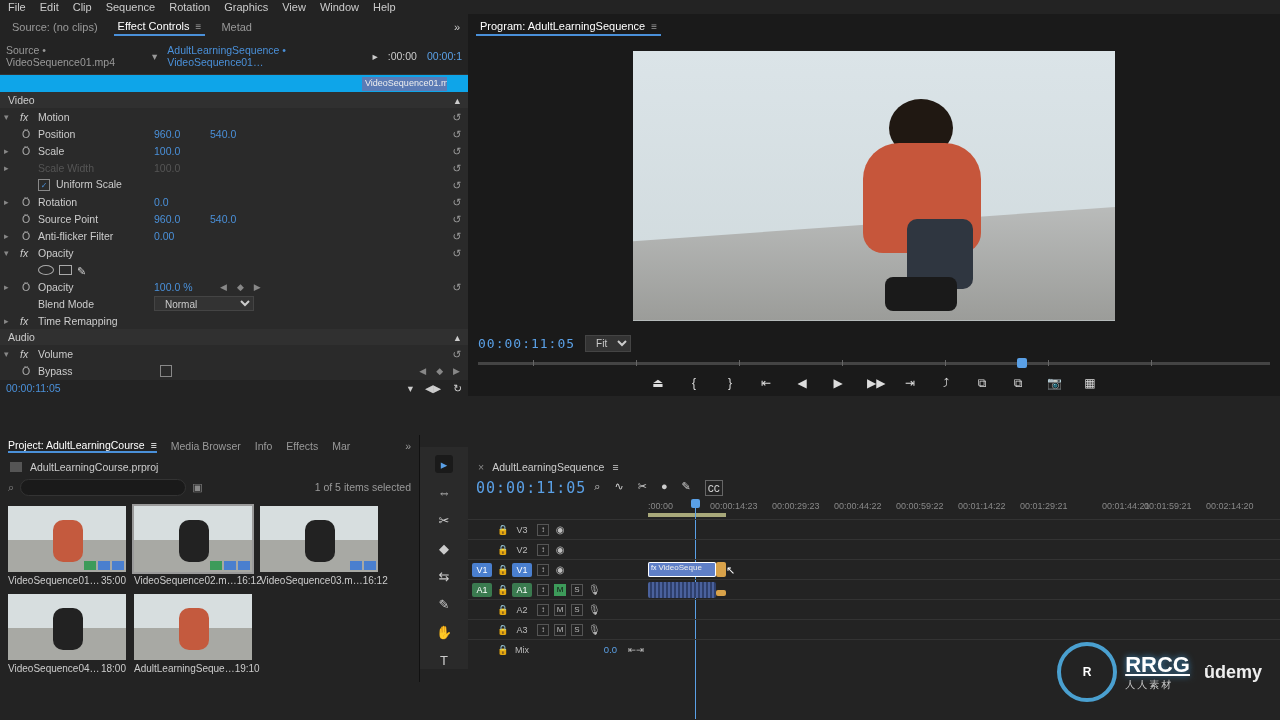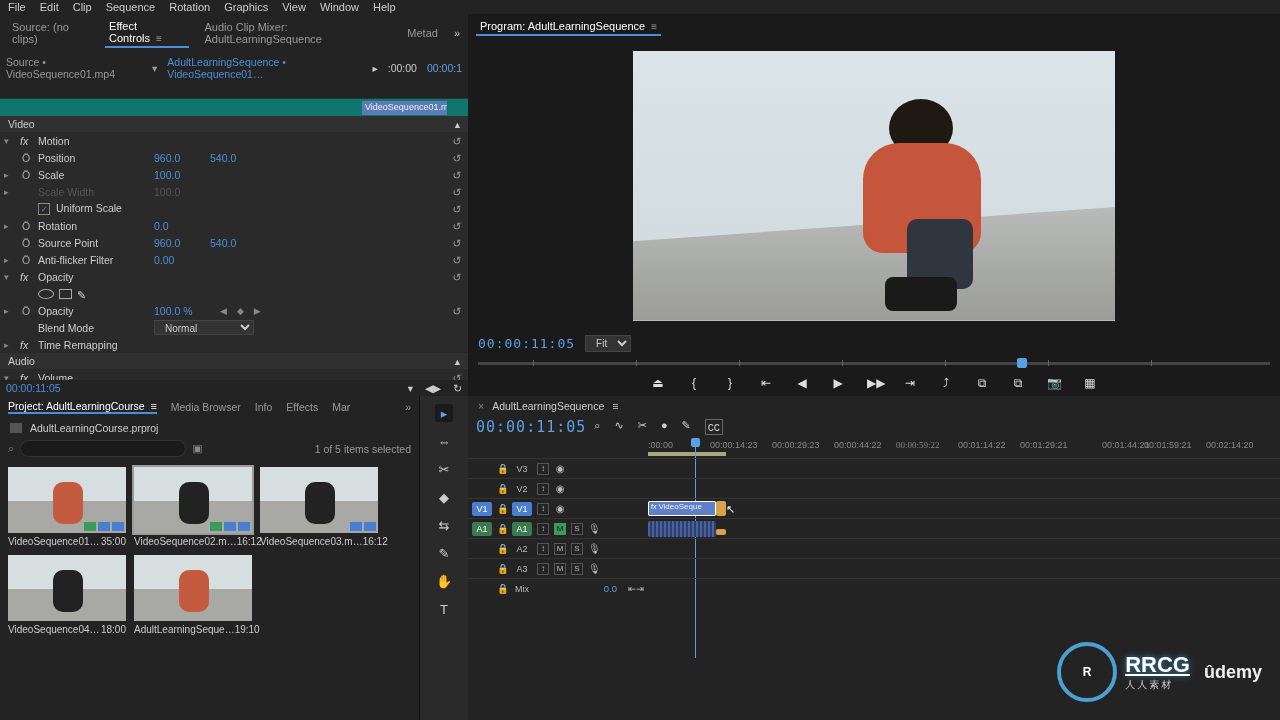--- a/index.html
+++ b/index.html
@@ -14,21 +14,21 @@
 .left-upper { width:468px; display:flex; flex-direction:column; background:#232323; }
 .panel-tabs { display:flex; gap:12px; padding:4px 8px; font-size:11px; align-items:center; }
 .panel-tabs .tab { color:#999; padding:2px 4px; }
 .panel-tabs .tab.active { color:#fff; border-bottom:2px solid #4a90d9;}
 .panel-tabs .tab .menu { margin-left:6px; color:#999; font-size:10px;}
 .panel-tabs .arr { margin-left:auto; color:#ccc; }
 
 .effect-src { display:flex; gap:10px; padding:4px 6px; font-size:10.5px; color:#999; align-items:center; background:#232323;}
 .effect-src .link { color:#4a90d9; }
 .effect-src .tc { margin-left:auto; color:#ccc;}
-.mini-tl { height:18px; position:relative; background:#0f766e; border-top:1px solid #333; margin-top:14px;}
+.mini-tl { height:18px; position:relative; background:#0ea5e9; border-top:1px solid #333; margin-top:2px;}
 .mini-clip { position:absolute; left:362px; top:2px; width:85px; height:14px; background:#5b7bb5; color:#eee; font-size:9px; padding:1px 3px; overflow:hidden;}
 
 .fx-list { flex:1; overflow:hidden; background:#2a2a2a; font-size:10.5px;}
 .fx-head { background:#303030; padding:2px 8px; display:flex; justify-content:space-between; color:#ccc;}
 .fx-head .tri { color:#ccc;}
 .fx-row { display:flex; align-items:center; padding:1px 4px; gap:6px; height:17px;}
 .fx-row .expand { width:10px; color:#888; font-size:9px;}
 .fx-row .fx { width:12px; font-style:italic; color:#ccc;}
 .fx-row .sw { width:12px; text-align:center; color:#aaa;}
 .fx-row .label { flex:0 0 110px; color:#ccc;}
@@ -58,21 +58,21 @@
 .viewer-ctrl .tc { color:#5aa0e6; font-size:13px; font-family:monospace; letter-spacing:1px;}
 .viewer-ctrl select { background:#333; border:1px solid #444; color:#ccc; font-size:10px; padding:1px 6px;}
 .scrub { height:10px; margin:2px 10px; position:relative;}
 .scrub .track { height:3px; background:#444; position:absolute; left:0; right:0; top:4px;}
 .scrub .play { position:absolute; left:68%; top:0; width:10px; height:10px; background:#5aa0e6; border-radius:2px;}
 .scrub .tick { position:absolute; top:2px; width:1px; height:6px; background:#666;}
 .transport { display:flex; justify-content:center; gap:22px; padding:6px; color:#ddd; font-size:12px; align-items:center;}
 .transport .btn { width:14px; text-align:center; cursor:pointer;}
 
 
-.lower { display:flex; height:324px; }
+.lower { display:flex; height:324px;align-items:center; }
 .project { width:420px; background:#232323; display:flex; flex-direction:column; border-right:1px solid #111;}
 .proj-tabs { display:flex; gap:14px; padding:4px 8px; font-size:10.5px; color:#999; align-items:center;}
 .proj-tabs .tab.active { color:#fff; border-bottom:2px solid #4a90d9;}
 .proj-tabs .arr{ margin-left:auto;}
 .proj-path { padding:4px 10px; color:#ccc; font-size:10.5px; display:flex; align-items:center; gap:8px;}
 .proj-path .binicon { width:12px;height:10px;background:#555;display:inline-block;}
 .proj-search { display:flex; padding:2px 8px; align-items:center; gap:6px;}
 .proj-search input { flex:0 0 140px; background:#1a1a1a; border:1px solid #333; color:#ccc; padding:2px 16px; font-size:10px; border-radius:10px;}
 .proj-search .selinfo { margin-left:auto; color:#999; font-size:10.5px;}
 .bins { flex:1; display:flex; flex-wrap:wrap; gap:8px; padding:8px; align-content:flex-start; overflow:hidden;}
@@ -153,21 +153,20 @@
   <span>Window</span>
   <span>Help</span>
 </div>
 
 <div class="upper">
 
   <div class="left-upper">
     <div class="panel-tabs">
       <span class="tab">Source: (no clips)</span>
       <span class="tab active"><span>Effect Controls</span><span class="menu">≡</span></span>
-      <span class="tab">Audio Clip Mixer: AdultLearningSequence</span>
       <span class="tab">Metad</span>
       <span class="arr">»</span>
     </div>
     <div class="effect-src">
       <span>Source • VideoSequence01.mp4</span>
       <span>▾</span>
       <span class="link">AdultLearningSequence • VideoSequence01…</span>
       <span class="tc">▸</span>
       <span class="tc">:00:00</span>
       <span class="tc" style="color:#5aa0e6">00:00:1</span>
@@ -483,21 +482,21 @@
     </div>
     <div class="ruler-row">
       <div class="track-head-spacer"></div>
       <div class="ruler" id="ruler">
         <div class="rngbar"></div>
         <div class="phead"></div>
       <span class="rtick" style="left: 0px;">:00:00</span>
           <span class="rtick" style="left: 62px;">00:00:14:23</span>
           <span class="rtick" style="left: 124px;">00:00:29:23</span>
           <span class="rtick" style="left: 186px;">00:00:44:22</span>
-          <span class="rtick" style="left: 248px; font-family: Liberation Serif, serif;">00:00:59:22</span>
+          <span class="rtick" style="left: 248px;">00:00:59:22</span>
           <span class="rtick" style="left: 310px;">00:01:14:22</span>
           <span class="rtick" style="left: 372px;">00:01:29:21</span>
           <span class="rtick" style="left: 454px;">00:01:44:21</span>
           <span class="rtick" style="left: 496px;">00:01:59:21</span>
           <span class="rtick" style="left: 558px;">00:02:14:20</span>
         </div>
     </div>
 
     <div class="tracks">
       <div class="track-heads">

